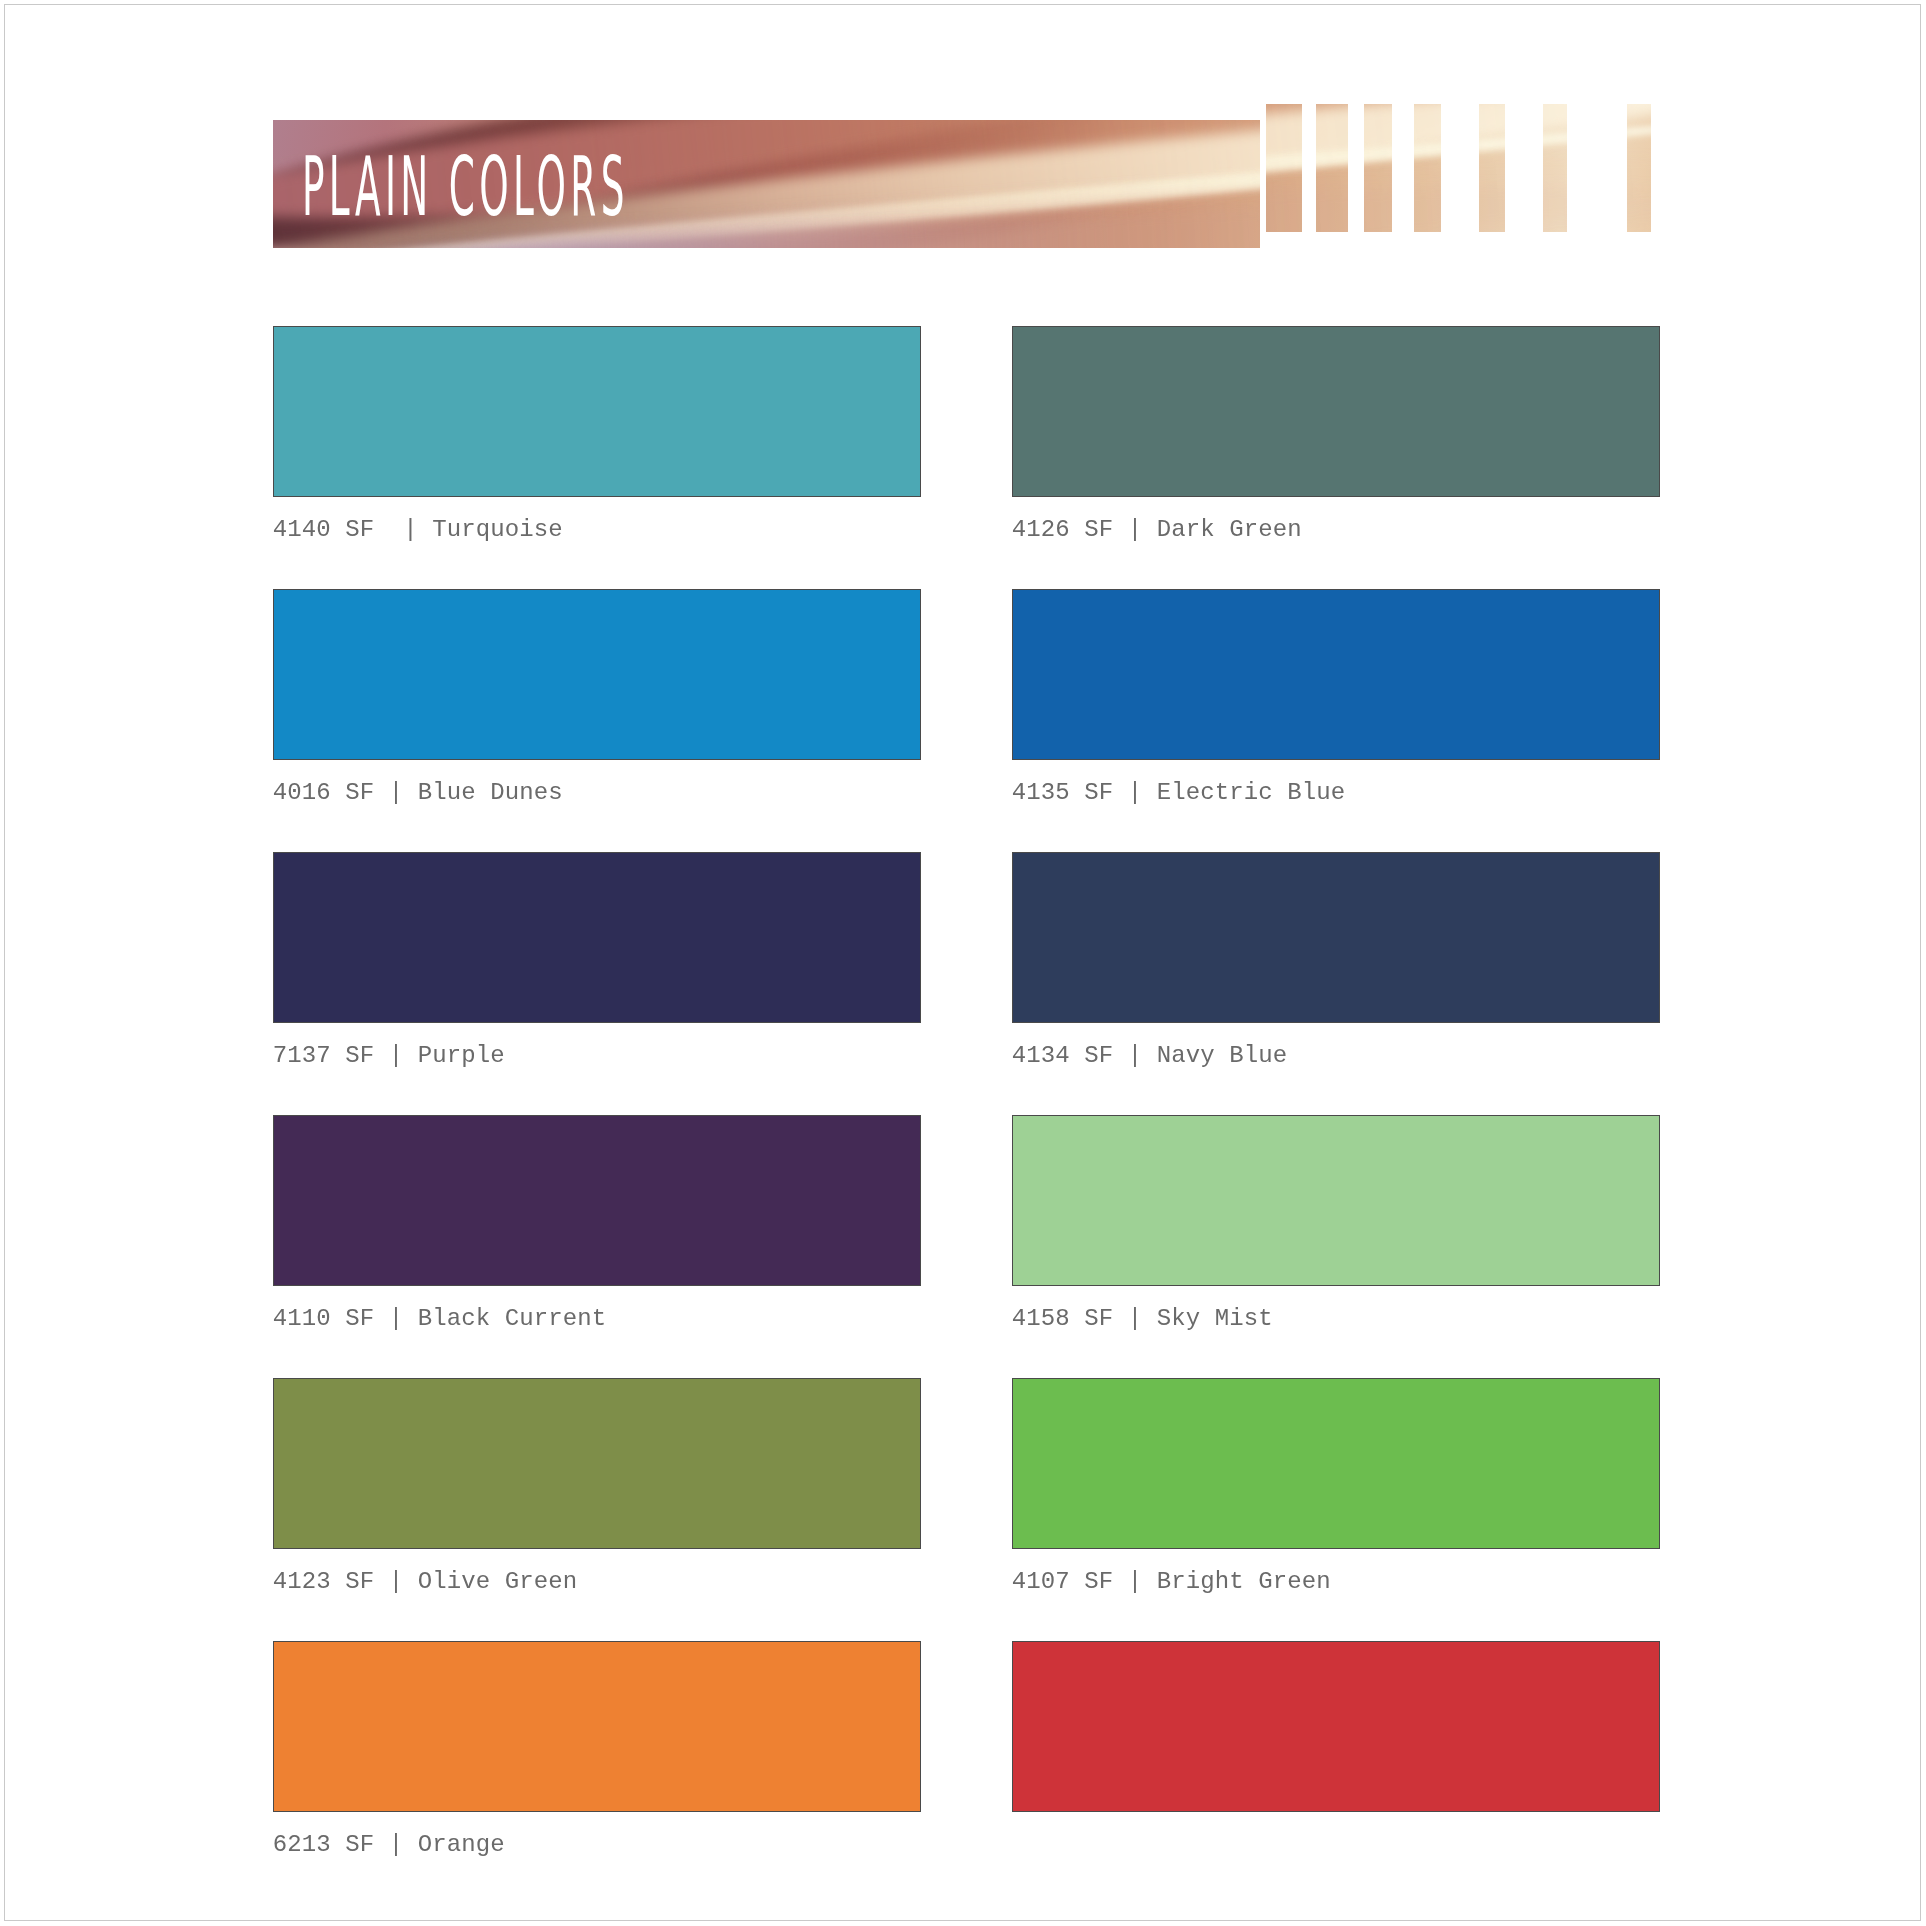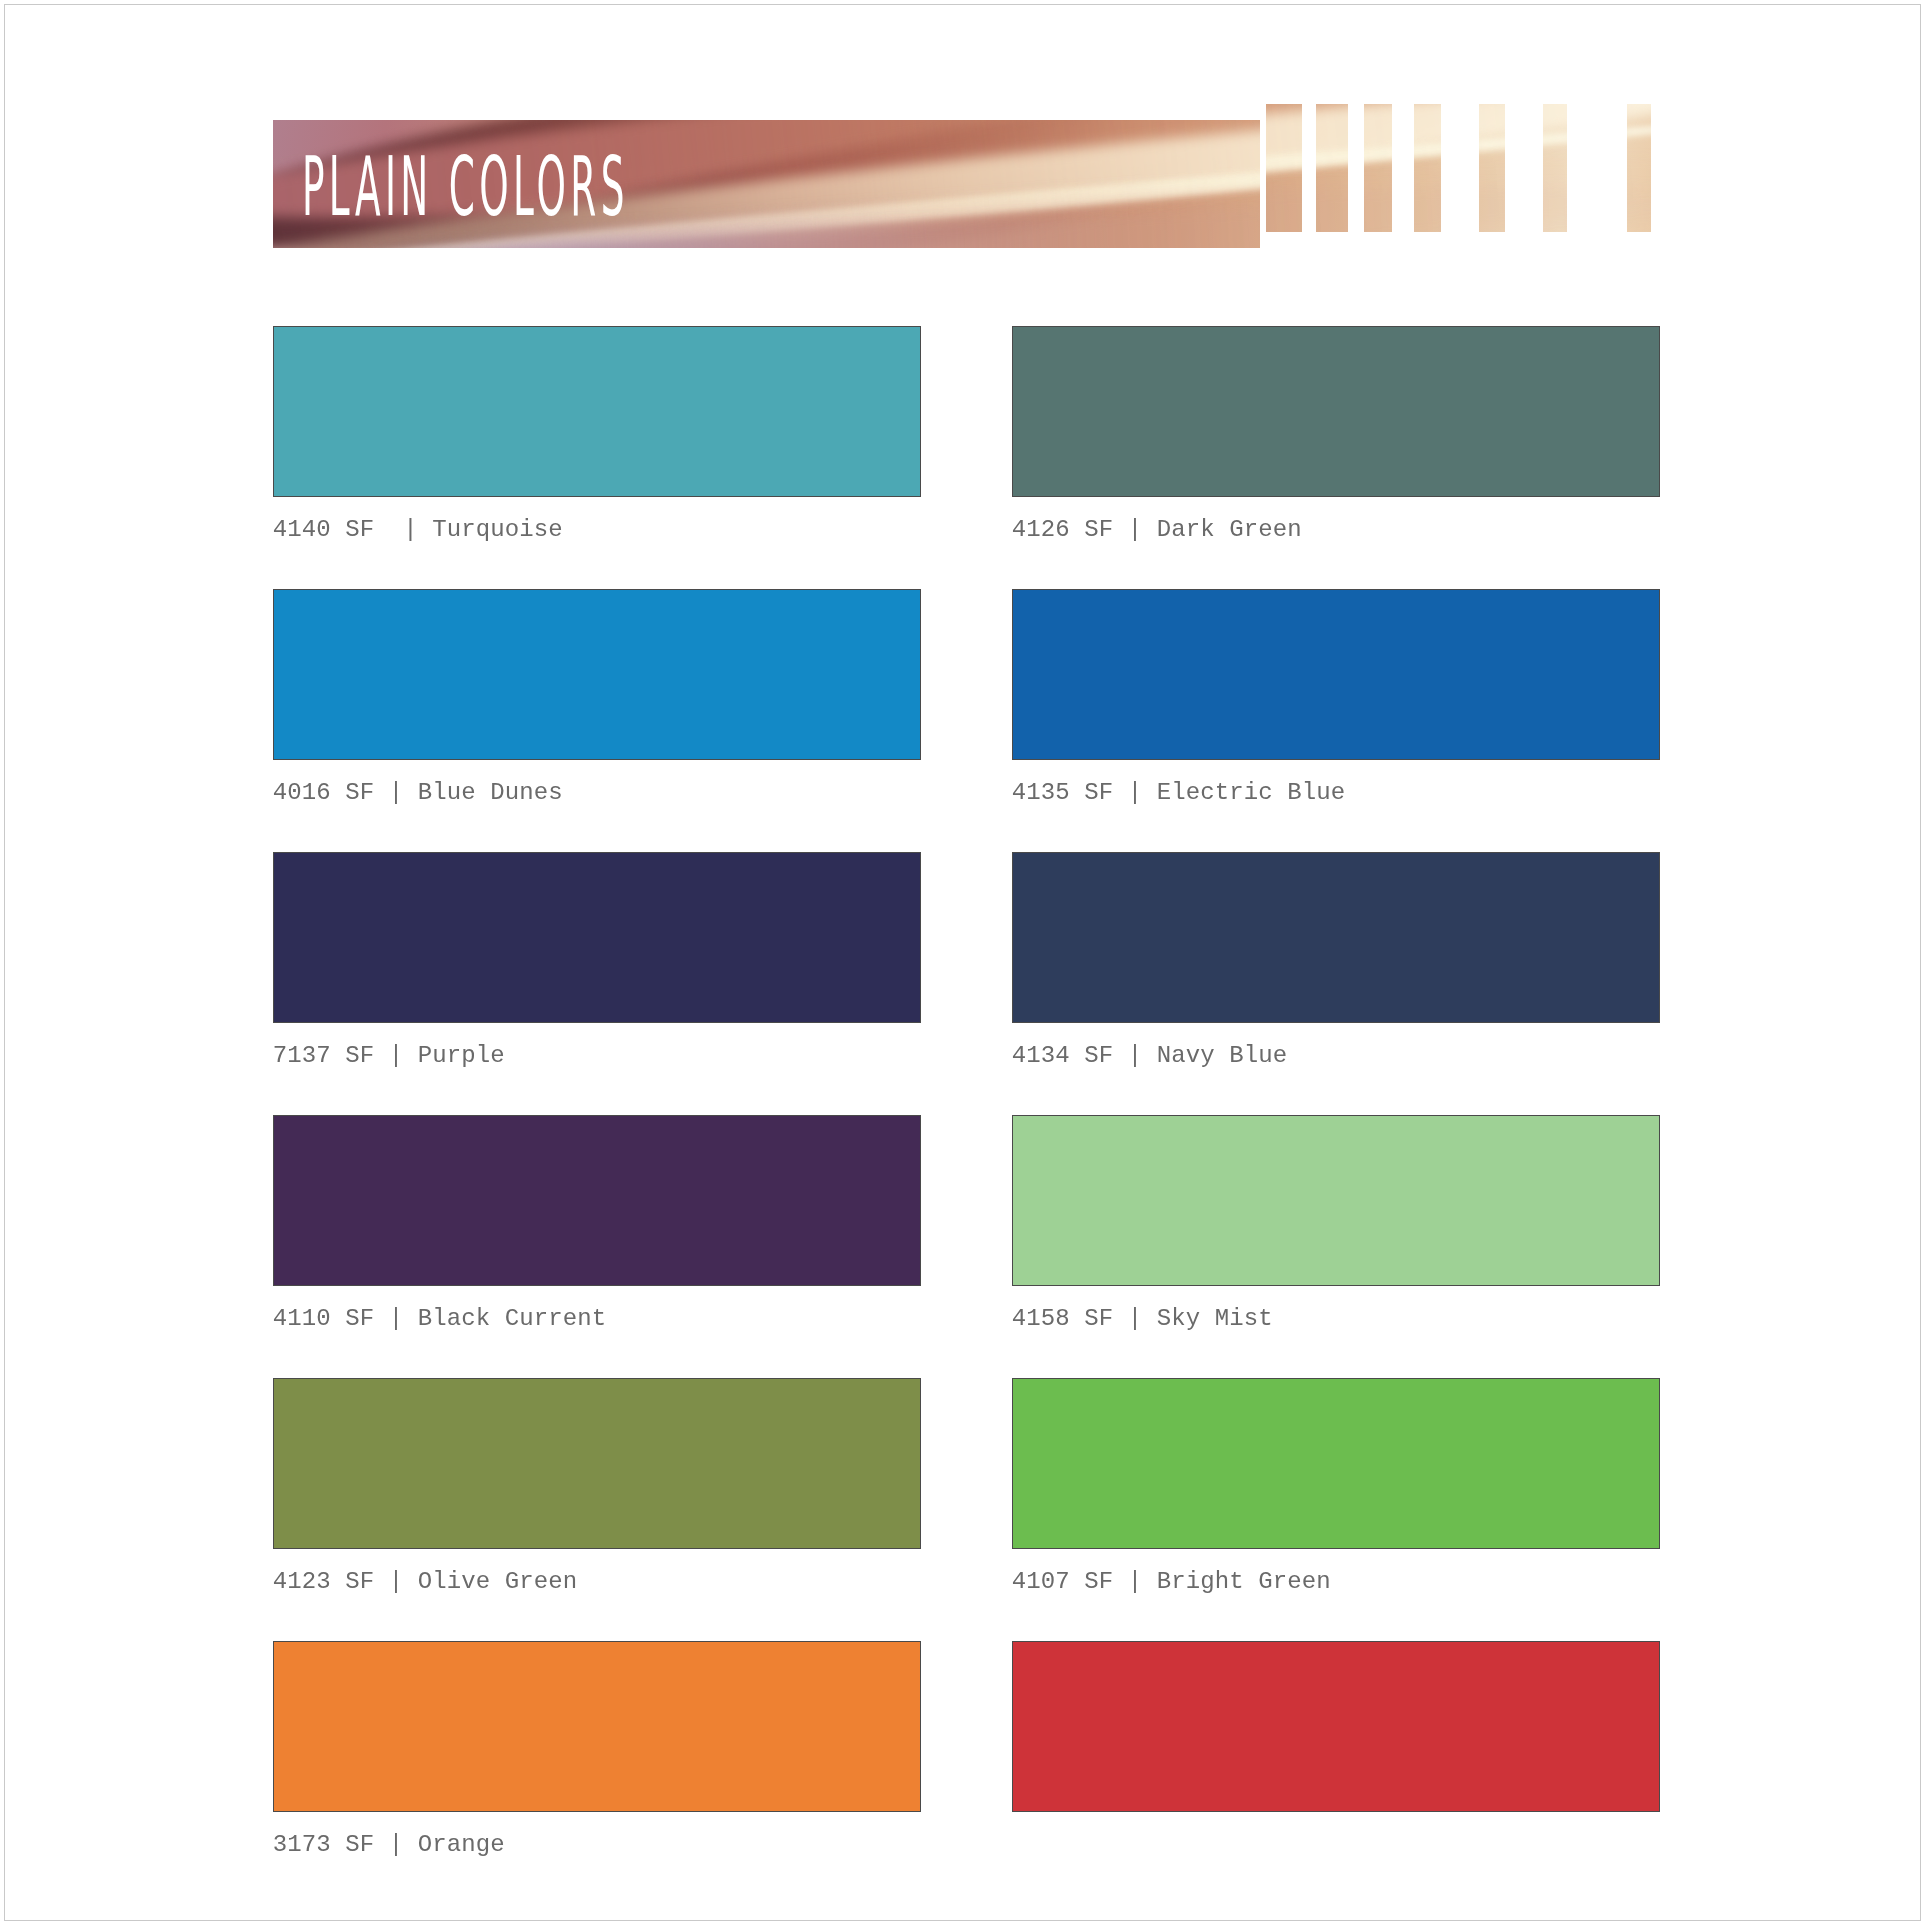--- a/index.html
+++ b/index.html
@@ -401,21 +401,21 @@
       </div>
       <div class="cell right">
         <div class="swatch" style="background-color: rgb(108, 189, 79);"></div>
         <div class="swatch-label">4107 SF | Bright Green</div>
       </div>
     </div>
 
     <div class="row">
       <div class="cell left">
         <div class="swatch" style="background-color: rgb(238, 129, 50);"></div>
-        <div class="swatch-label">3173 SF | Orange</div>
+        <div class="swatch-label">6213 SF | Orange</div>
       </div>
       <div class="cell right">
         <div class="swatch" style="background-color: rgb(206, 51, 57);"></div>
       </div>
     </div>
 
   </div>
 </div>
 
 

